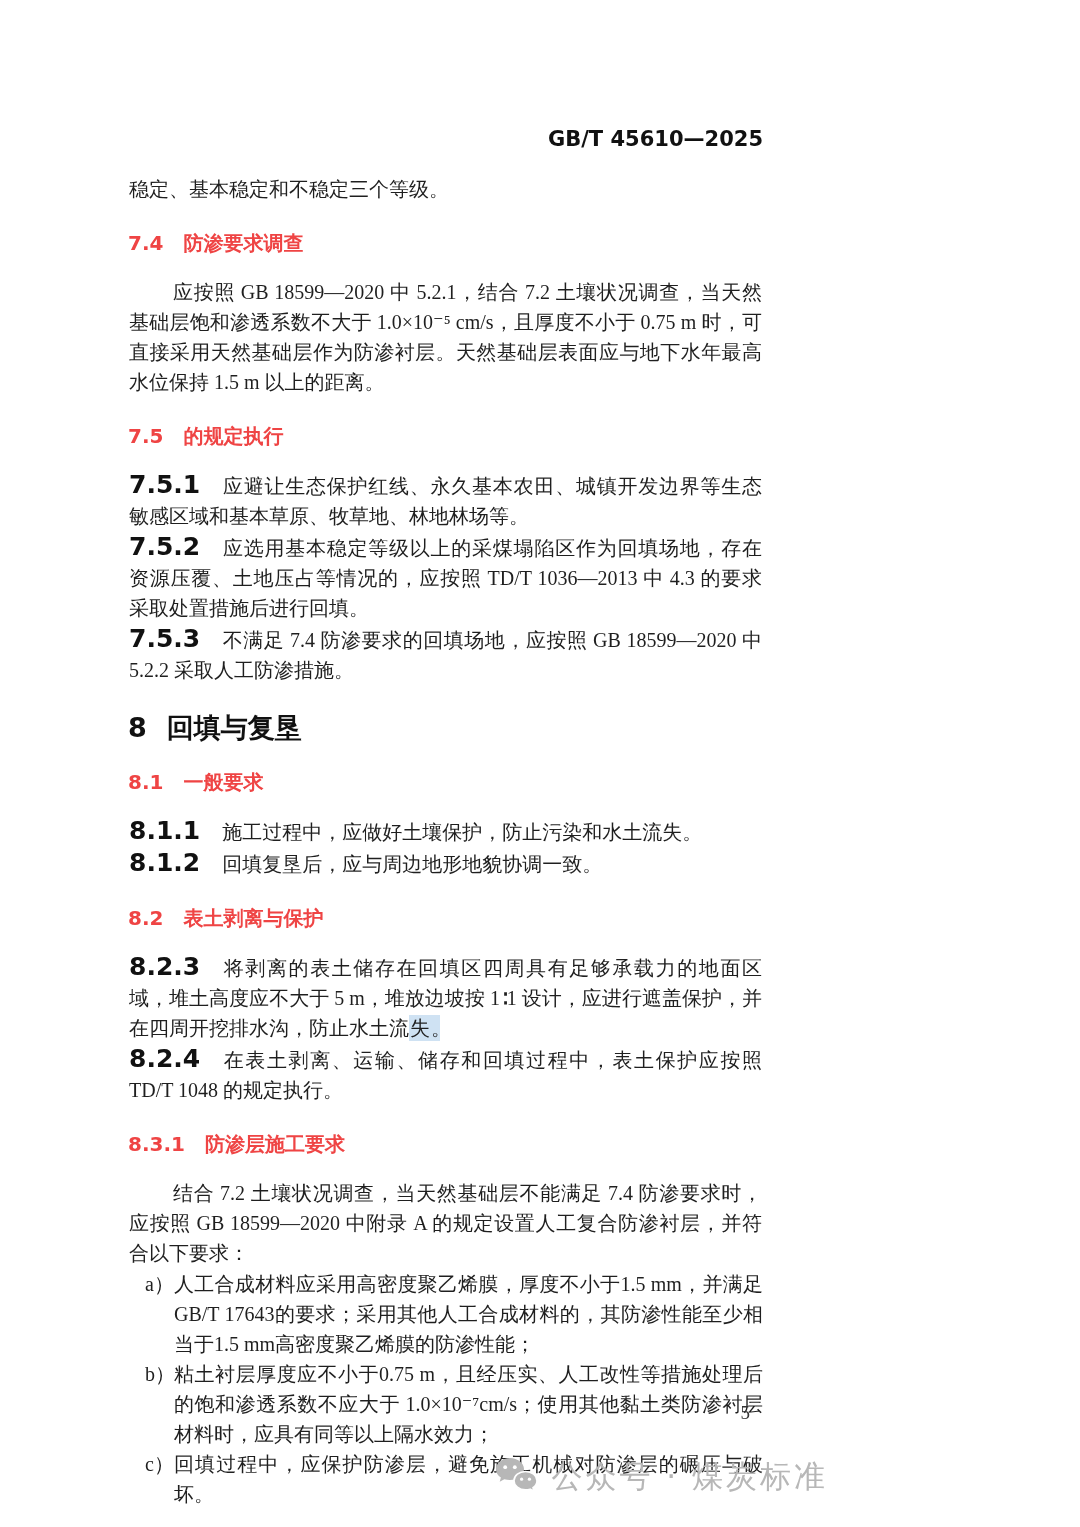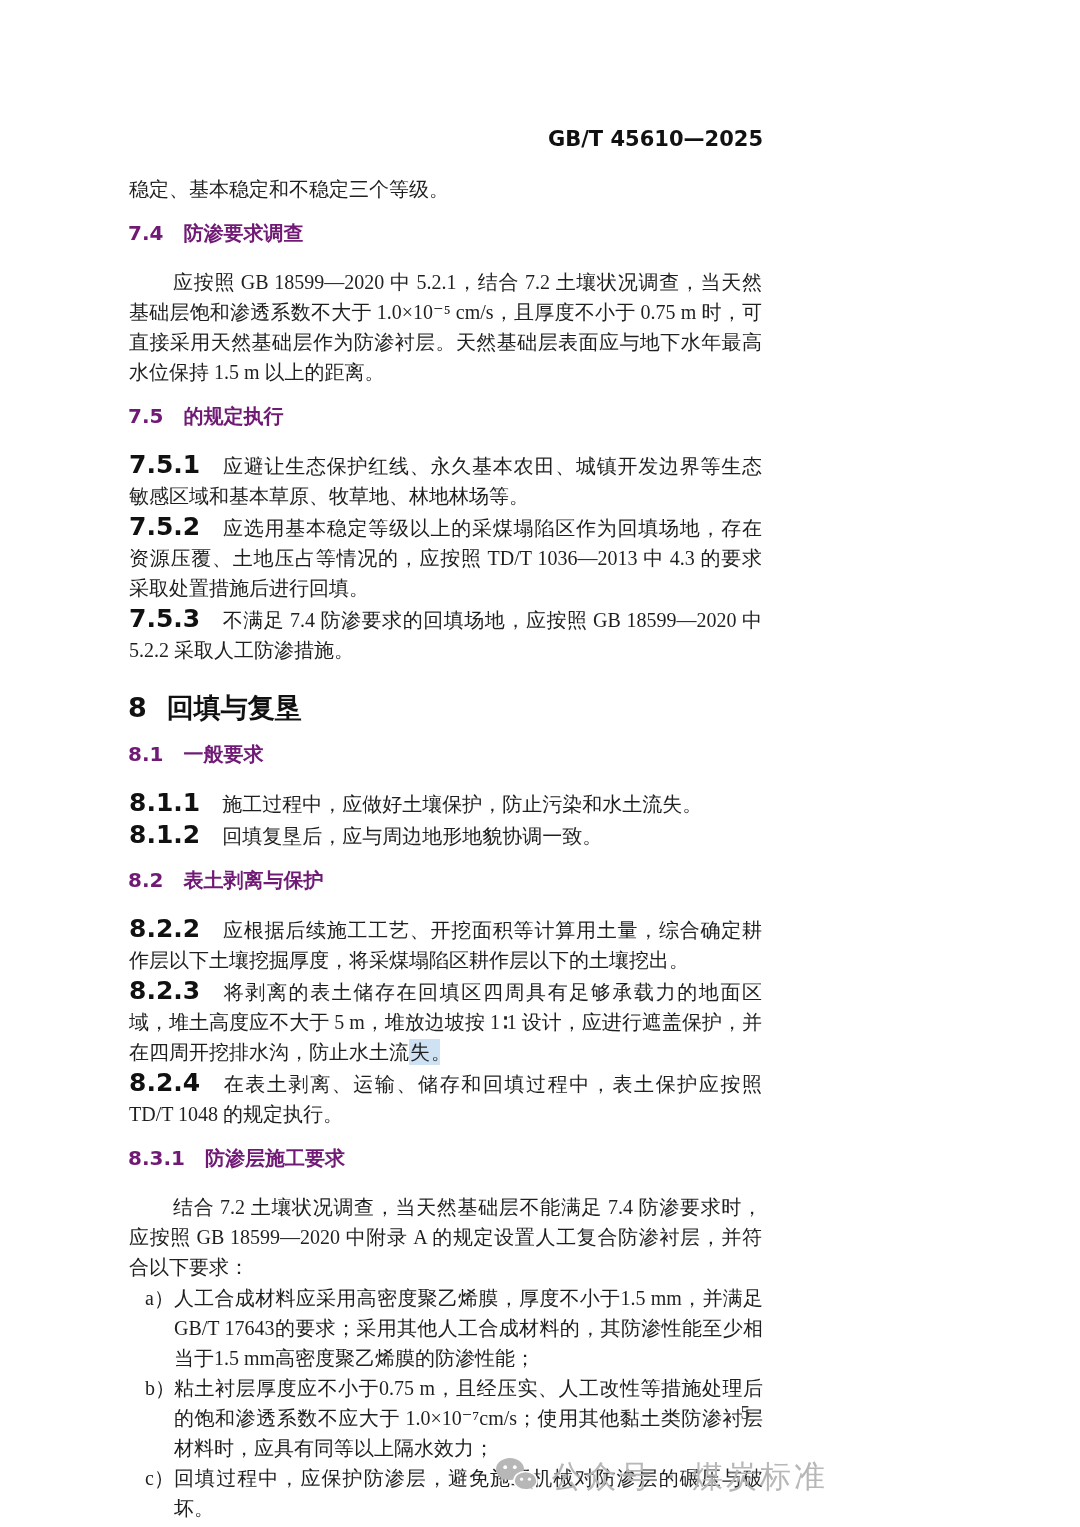--- a/index.html
+++ b/index.html
@@ -22,21 +22,21 @@
   p{margin:1px;text-align:justify;}
   .para{text-indent:44px;}
   .h2{
     font-family:"DejaVu Sans","Liberation Sans",sans-serif;
     font-weight:bold;font-size:27px;line-height:30px;
     margin:28px 0 16px;color:#111;
   }
   .h3{
     font-family:"DejaVu Sans","Liberation Sans",sans-serif;
     font-weight:bold;font-size:20px;line-height:30px;
-    margin:14px 0 10px;color:#701a75;
+    margin:24px 0 10px;color:#ef4444;
   }
   .hnum{display:inline-block;margin-right:20px;}
   .cnum{
     font-family:"DejaVu Sans","Liberation Sans",sans-serif;
     font-weight:bold;font-size:25px;
     display:inline-block;margin-right:22px;color:#111;
   }
   .clause{text-align:justify;}
   .li{position:relative;padding-left:46px;text-align:justify;}
   .li-label{position:absolute;left:17px;top:0;}
@@ -82,21 +82,20 @@
 
   <div class="h2"><span class="hnum">8</span><span>回填与复垦</span></div>
 
   <div class="h3"><span class="hnum">8.1</span><span>一般要求</span></div>
   <div class="spacer-74"></div>
   <p class="clause"><span class="cnum">8.1.1</span><span>施工过程中，应做好土壤保护，防止污染和水土流失。</span></p>
   <p class="clause"><span class="cnum">8.1.2</span><span>回填复垦后，应与周边地形地貌协调一致。</span></p>
 
   <div class="h3"><span class="hnum">8.2</span><span>表土剥离与保护</span></div>
   <div class="spacer-74"></div>
-  <p class="clause"><span class="cnum">8.2.2</span><span>应根据后续施工工艺、开挖面积等计算用土量，综合确定耕作层以下土壤挖掘厚度，将采煤塌陷区耕作层以下的土壤挖出。</span></p>
   <p class="clause"><span class="cnum">8.2.3</span><span>将剥离的表土储存在回填区四周具有足够承载力的地面区域，堆土高度应不大于 5 m，堆放边坡按 1∶1 设计，应进行遮盖保护，并在四周开挖排水沟，防止水土流</span><span class="hl">失</span><span>。</span></p>
   <p class="clause"><span class="cnum">8.2.4</span><span>在表土剥离、运输、储存和回填过程中，表土保护应按照 TD/T 1048 的规定执行。</span></p>
 
 
   <div class="h3"><span class="hnum">8.3.1</span><span>防渗层施工要求</span></div>
   <div class="spacer-74"></div>
   <p class="para">结合 7.2 土壤状况调查，当天然基础层不能满足 7.4 防渗要求时，应按照 GB 18599—2020 中附录 A 的规定设置人工复合防渗衬层，并符合以下要求：</p>
   <div class="li"><span class="li-label">a）</span><span>人工合成材料应采用高密度聚乙烯膜，厚度不小于1.5 mm，并满足GB/T 17643的要求；采用其他人工合成材料的，其防渗性能至少相当于1.5 mm高密度聚乙烯膜的防渗性能；</span></div>
   <div class="li"><span class="li-label">b）</span><span>粘土衬层厚度应不小于0.75 m，且经压实、人工改性等措施处理后的饱和渗透系数不应大于 1.0×10⁻⁷cm/s；使用其他黏土类防渗衬层材料时，应具有同等以上隔水效力；</span></div>
   <div class="li"><span class="li-label">c）</span><span>回填过程中，应保护防渗层，避免施工机械对防渗层的碾压与破坏。</span></div>

